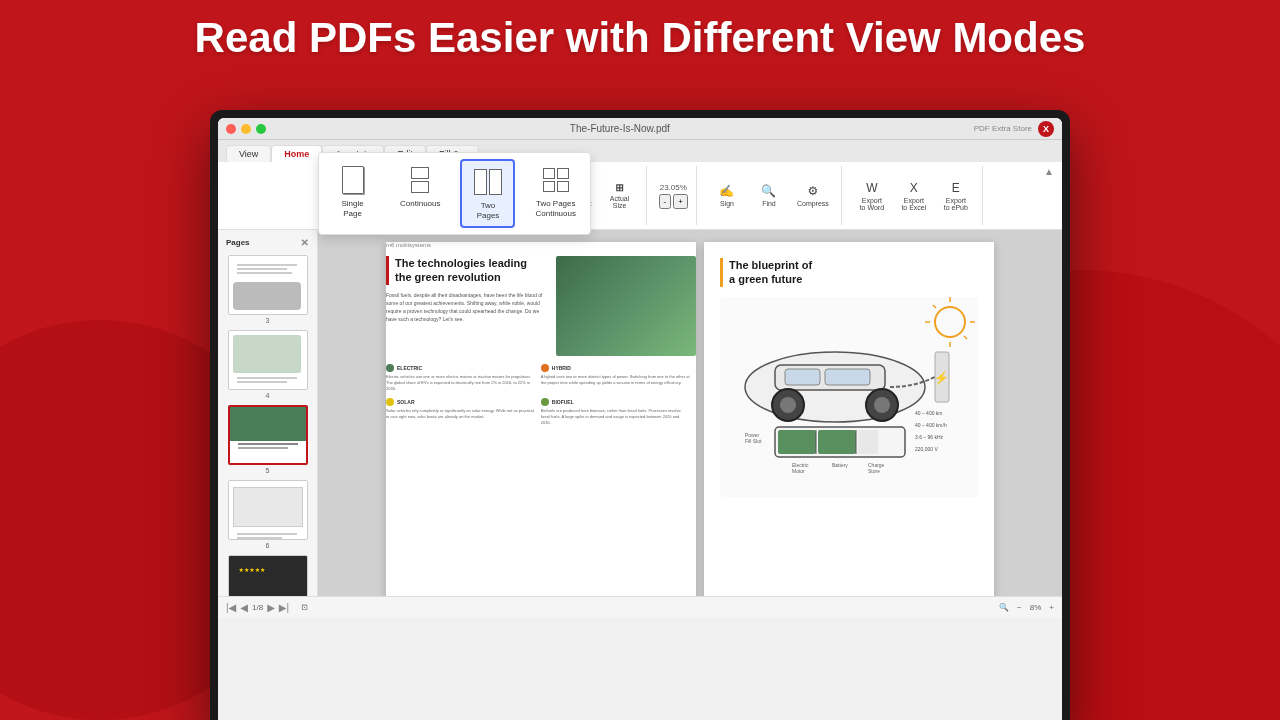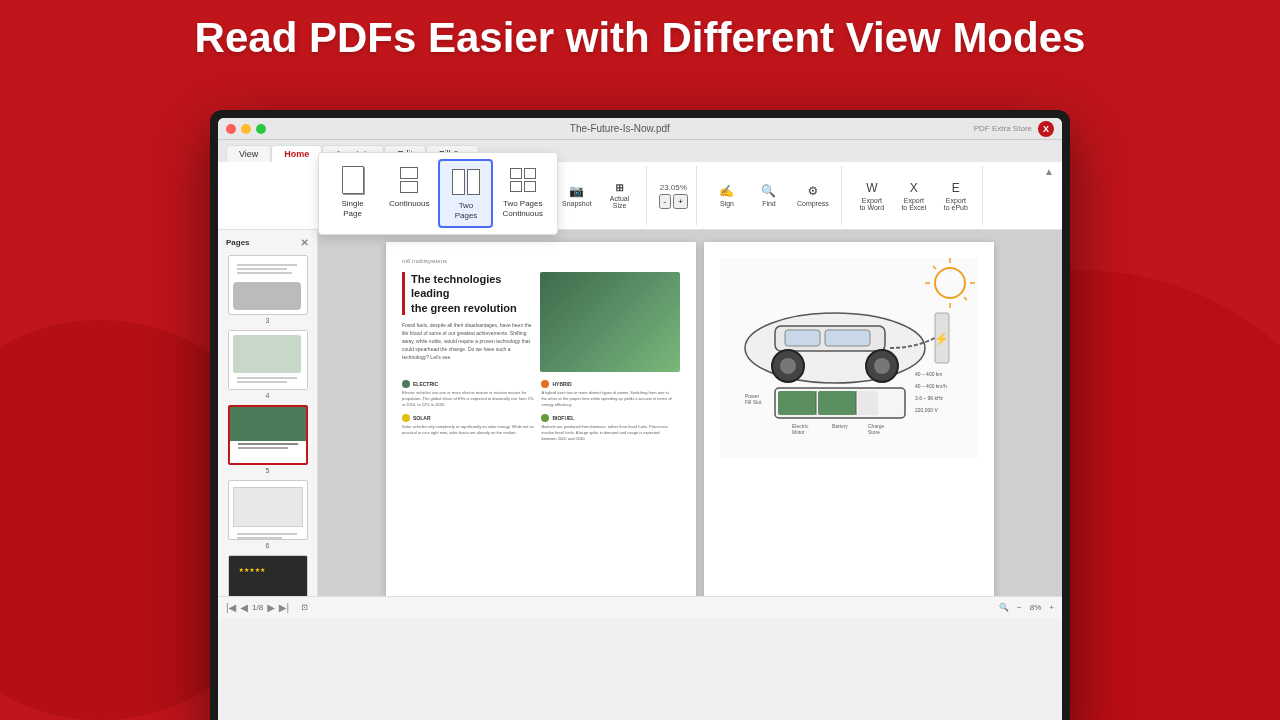--- a/index.html
+++ b/index.html
@@ -143,21 +143,21 @@
     
     .view-popup {
       position: absolute;
       top: -10px;
       left: 100px;
       background: #fff;
       border: 1px solid #ddd;
       border-radius: 4px;
       padding: 6px;
       display: flex;
-      gap: 1px;
+      gap: 12px;
       box-shadow: 0 4px 12px rgba(0,0,0,0.15);
       z-index: 20;
     }
 
     .view-option {
       display: flex;
       flex-direction: column;
       align-items: center;
       padding: 6px 8px;
       border-radius: 4px;
@@ -333,21 +333,21 @@
       align-items: flex-start;
       padding: 12px;
       gap: 8px;
     }
 
     .pdf-page {
       background: #fff;
       width: 310px;
       min-height: 400px;
       box-shadow: 0 2px 8px rgba(0,0,0,0.2);
-      padding: 16px;
+      padding: 0;
       position: relative;
       overflow: hidden;
     }
 
     .pdf-page-right {
       background: #fff;
       width: 290px;
       min-height: 400px;
       box-shadow: 0 2px 8px rgba(0,0,0,0.2);
       padding: 16px;
@@ -744,20 +744,23 @@
                 <div class="pdf-icon-label">
                   <div class="icon-bullet" style="background:#6a9a40"></div>
                   BIOFUEL
                 </div>
                 <div class="pdf-icon-text">Biofuels are produced from biomass, rather than fossil fuels. Processes involve fossil fuels. A large spike in demand and usage is expected between 2020 and 2030.</div>
               </div>
             </div>
           </div>
 
           <div class="pdf-page-right">
+            <div class="pdf-right-heading">
+              The blueprint of<br>a green future
+            </div>
 
             <div class="car-diagram">
               <svg width="260" height="200" viewBox="0 0 260 200">
 
                 <circle cx="230" cy="25" r="15" fill="none" stroke="#f0a020" stroke-width="2"></circle>
                 <line x1="230" y1="5" x2="230" y2="0" stroke="#f0a020" stroke-width="1.5"></line>
                 <line x1="230" y1="45" x2="230" y2="50" stroke="#f0a020" stroke-width="1.5"></line>
                 <line x1="210" y1="25" x2="205" y2="25" stroke="#f0a020" stroke-width="1.5"></line>
                 <line x1="250" y1="25" x2="255" y2="25" stroke="#f0a020" stroke-width="1.5"></line>
                 <line x1="216" y1="11" x2="213" y2="8" stroke="#f0a020" stroke-width="1.5"></line>

